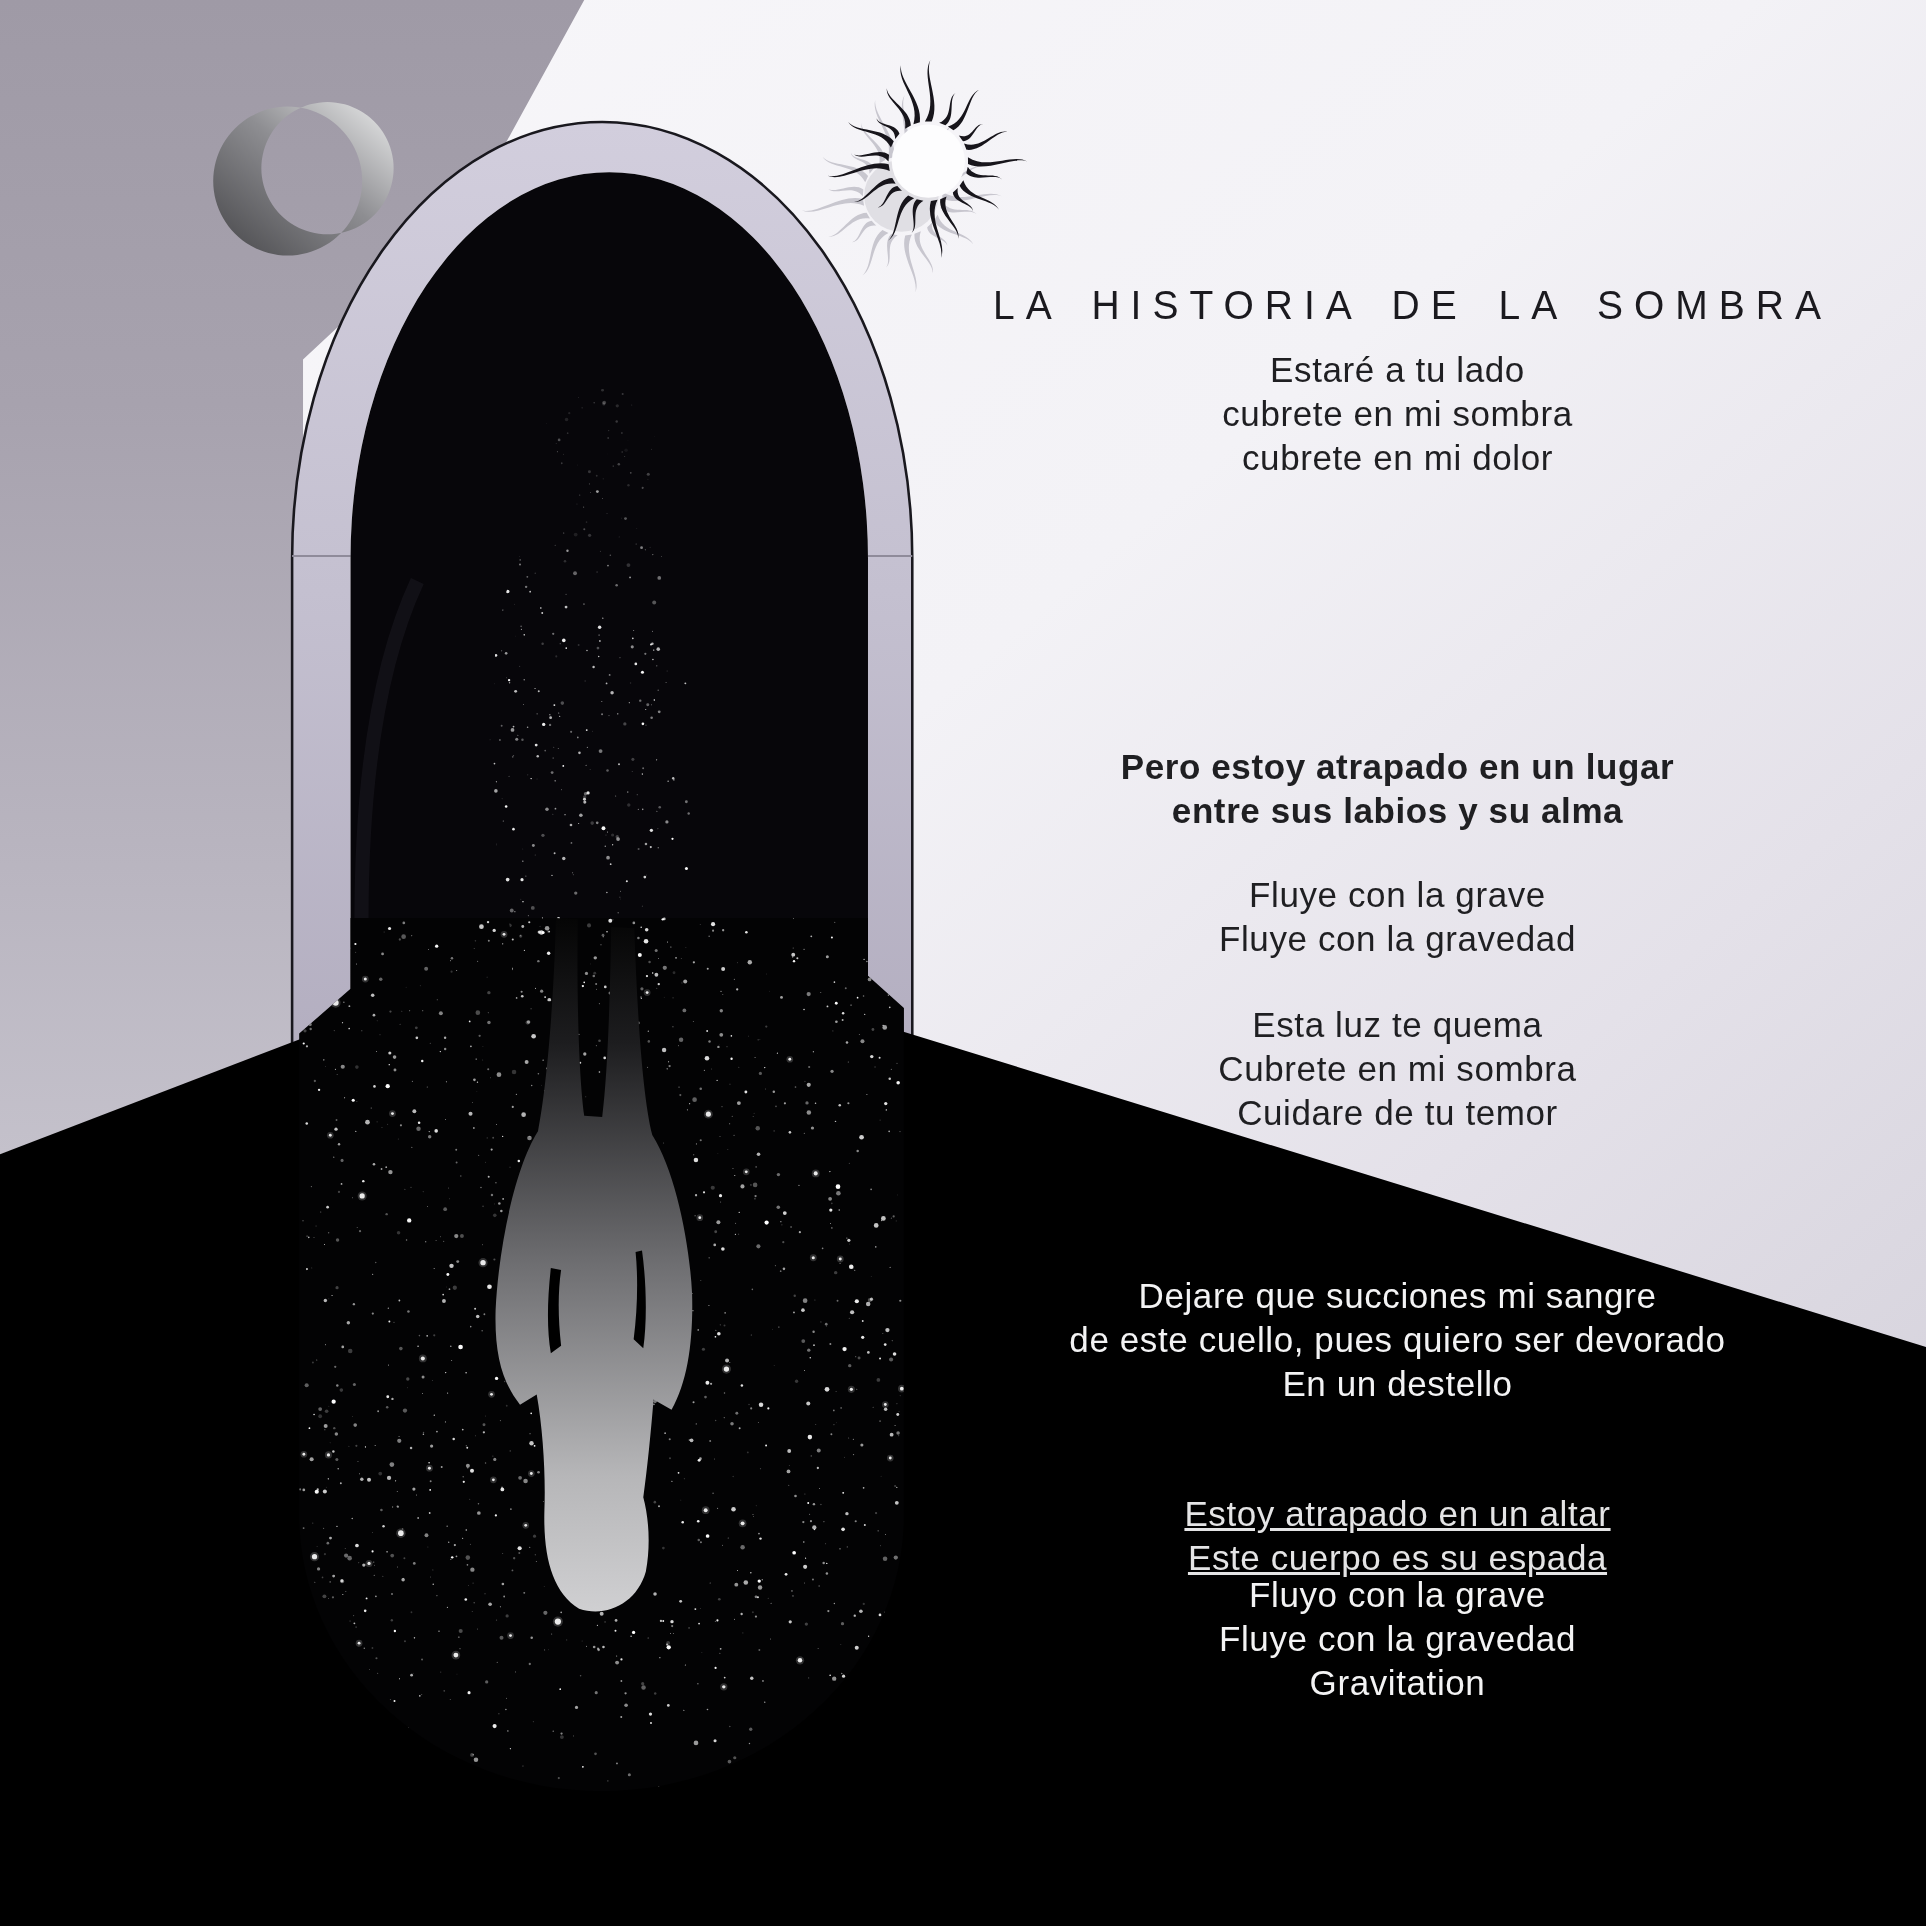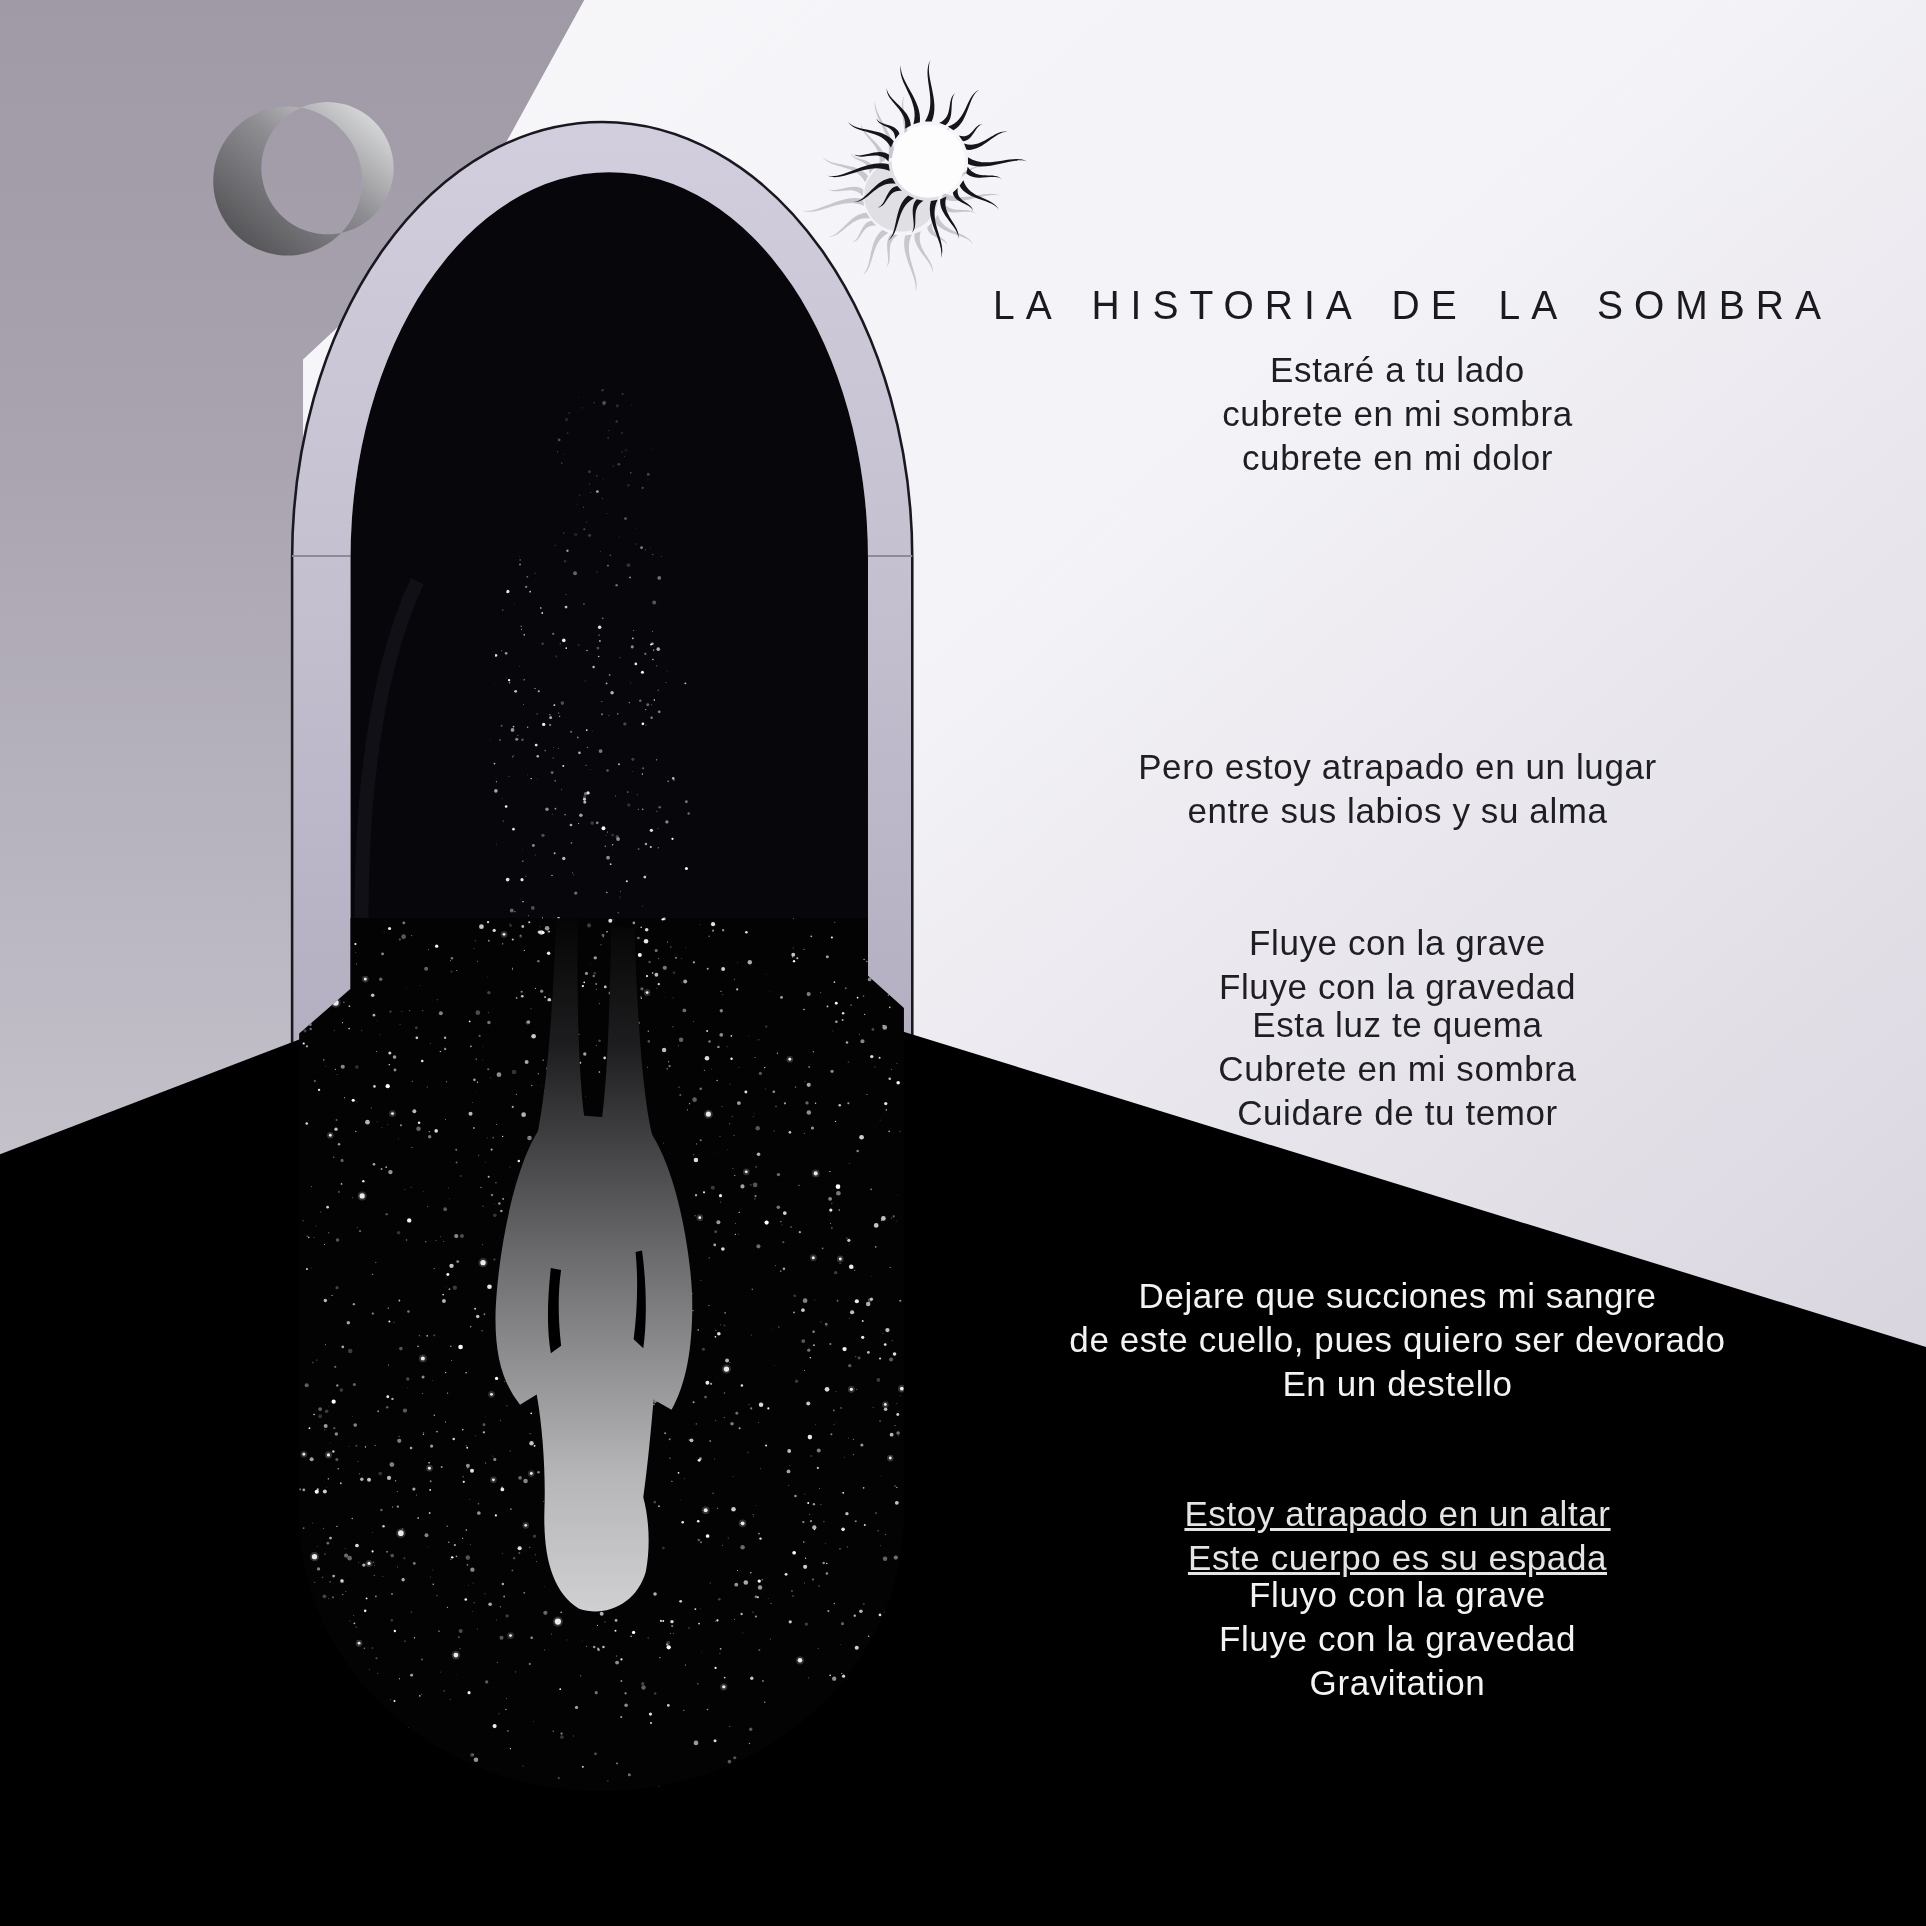--- a/index.html
+++ b/index.html
@@ -23,22 +23,22 @@
   .lyrics{position:absolute;left:980px;top:0;width:835px;height:1926px;}
   .stanza{
     position:absolute;left:0;width:100%;margin:0;
     text-align:center;
     font-size:35px;line-height:44px;letter-spacing:0.6px;
     color:#1f1f22;
   }
   .stanza.light{color:#f3f3f4;}
   .s1{top:348px;}
   .s2{top:525px;}
-  .s3{top:745px;}
-  .s4{top:873px;margin-top:48px;}
+  .s3{top:745px;font-weight:bold;}
+  .s4{top:873px;}
   .s5{top:1003px;}
   .s6{top:1274px;}
   .s7{top:1492px;opacity:.94;text-decoration:underline;}
   .s8{top:1573px;}
 </style>
 </head>
 <body>
 
 <div class="scene">
 

